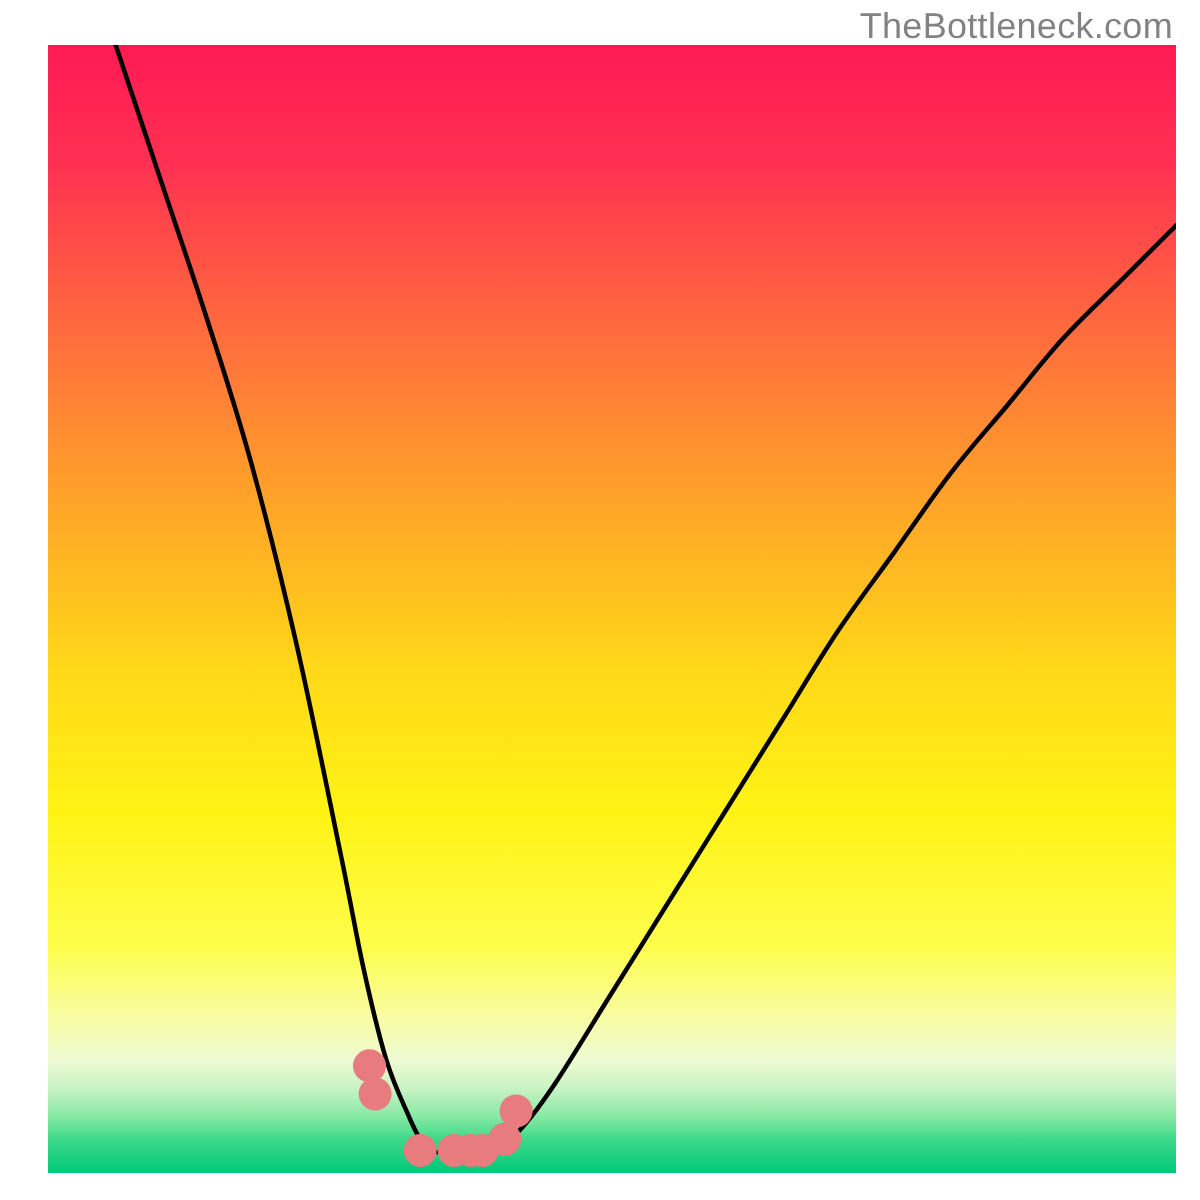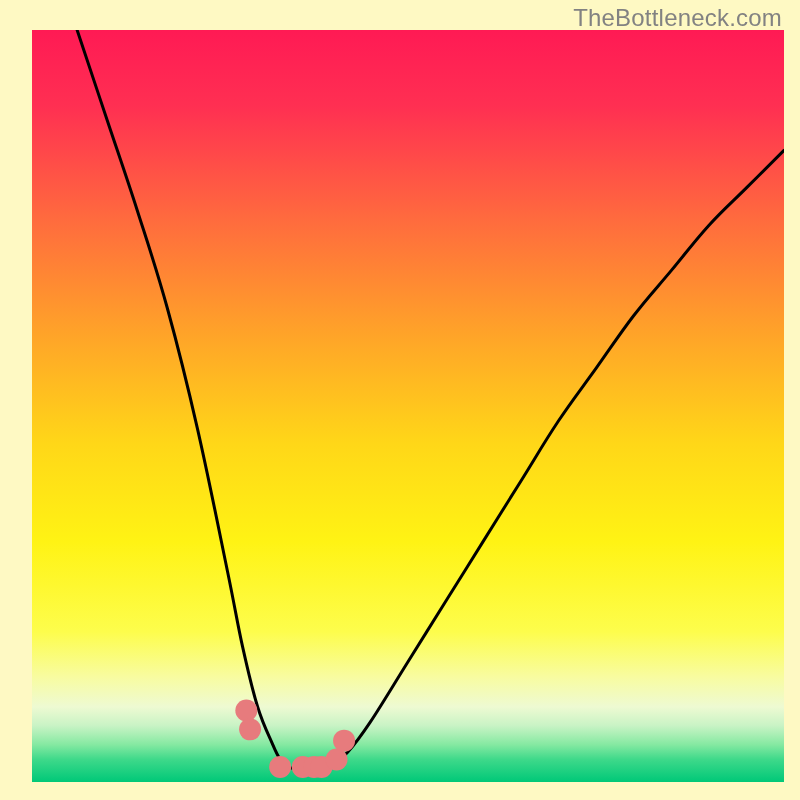--- a/index.html
+++ b/index.html
@@ -5,21 +5,21 @@
   html, body {
     margin: 0;
     padding: 0;
     width: 800px;
     height: 800px;
     background: #000000;
     overflow: hidden;
   }
   .frame {
     position: absolute;
-    background: #fef9c3;
+    background: #ffffff;
     left: 0;
     top: 0;
     width: 800px;
     height: 800px;
   }
   .plot-area {
     position: absolute;
     left: 32px;
     top: 30px;
     width: 752px;

